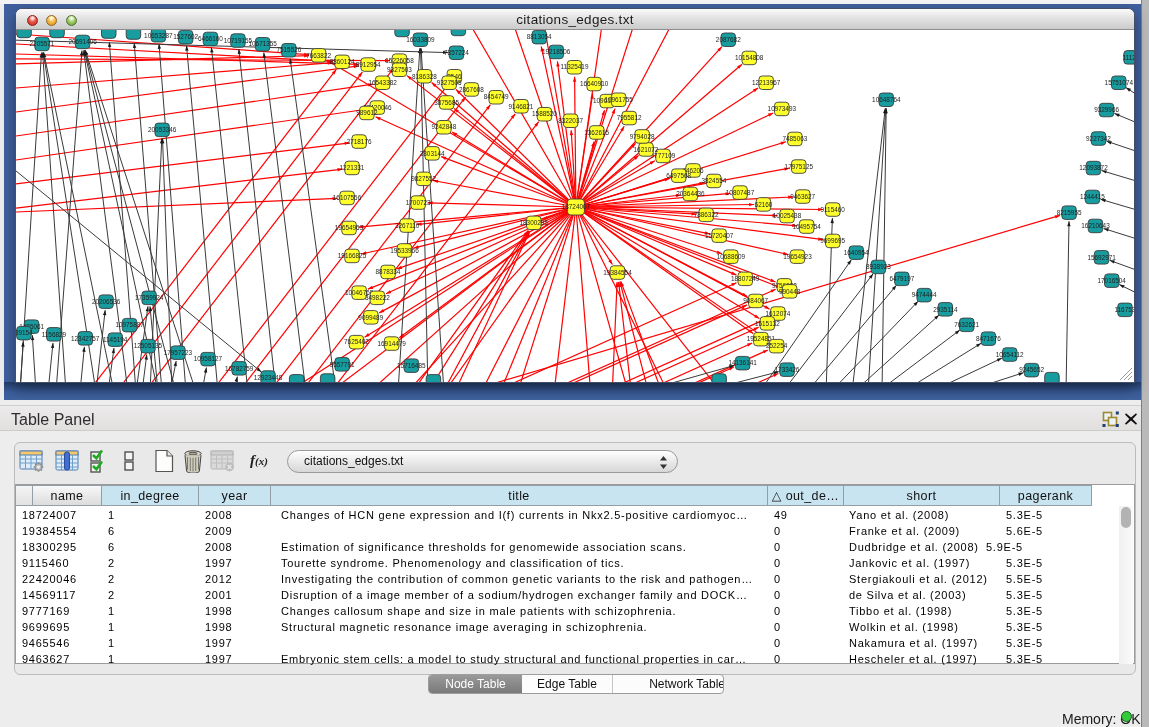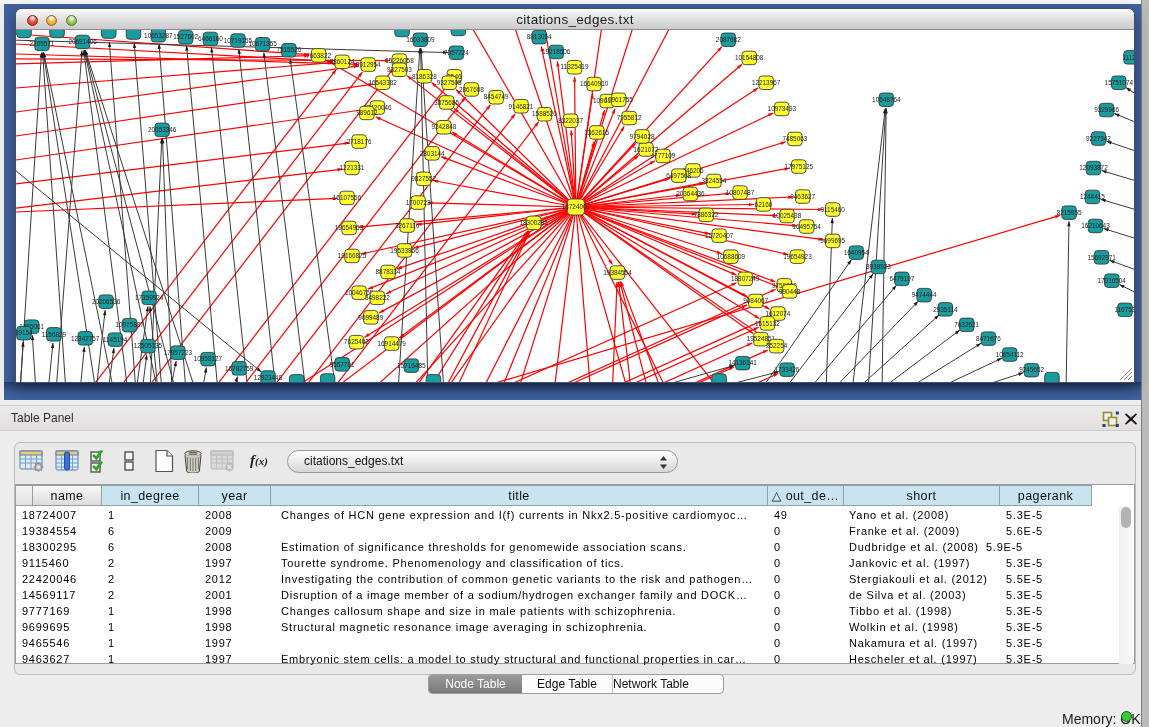--- a/index.html
+++ b/index.html
@@ -646,21 +646,21 @@
 <g stroke="#9a9a9a" stroke-width="1">
         <line x1="1120" y1="380" x2="1132" y2="368"></line>
         <line x1="1124" y1="380" x2="1132" y2="372"></line>
         <line x1="1128" y1="380" x2="1132" y2="376"></line>
       </g>
 </svg>
 
 <div class="abs" style="left:0;top:400px;width:1141px;height:327px;background:#ededed"></div>
 <div class="abs" style="left:0;top:405px;width:1141px;height:26px;background:linear-gradient(#eceaea,#e2dfdf);
  border-top:1px solid #cfcfcf;border-bottom:1px solid #cccccc"></div>
-<div class="abs" style="left:11px;top:411px;font-size:12px;color:#2e2e2e">Table Panel</div>
+<div class="abs" style="left:11px;top:411px;font-size:16px;color:#2e2e2e">Table Panel</div>
 <svg class="abs" style="left:1102px;top:411px" width="18" height="17" viewBox="0 0 18 17">
 <rect x="1.5" y="1.5" width="8" height="8" fill="#eef3f8" stroke="#9a8a30" stroke-width="1.6"></rect>
 <rect x="6.5" y="6.5" width="8" height="8" fill="#eef3f8" stroke="#9a8a30" stroke-width="1.6"></rect>
 <rect x="13.8" y="0.5" width="3" height="3" fill="#1d3f75"></rect>
       <rect x="0.5" y="13" width="3" height="3" fill="#1d3f75"></rect>
 <rect x="13.8" y="13" width="3" height="3" fill="#1d3f75"></rect>
 </svg>
 <svg class="abs" style="left:1124px;top:412px" width="14" height="14" viewBox="0 0 14 14">
 <path d="M2 1.2 L7 5.4 L12 1.2 L13 2.4 L8.6 7 L13 11.6 L12 12.8 L7 8.6 L2 12.8 L1 11.6 L5.4 7 L1 2.4 Z" fill="#111"></path>
 </svg>
@@ -820,19 +820,19 @@
 
 <div class="abs" style="left:1119px;top:506px;width:14px;height:158px;background:linear-gradient(90deg,#f0f0f0,#fafafa)"></div>
 <div class="abs" style="left:1121px;top:507px;width:10px;height:21px;background:#b3b3b3;border-radius:5px"></div>
 
 <div class="abs" style="left:428px;top:674px;width:296px;height:20px;border:1px solid #9d9d9d;border-radius:4px;
  background:#fcfcfc;font-size:12px;color:#111;overflow:hidden">
  <div style="position:absolute;left:0;top:0;width:93px;height:20px;background:linear-gradient(#9a9a9a,#767676);
   color:#fff;text-align:center;line-height:19px">Node Table</div>
  <div style="position:absolute;left:93px;top:0;width:91px;height:20px;border-right:1px solid #c4c4c4;
   text-align:center;line-height:19px">Edge Table</div>
- <div style="position:absolute;left:184px;top:0;width:112px;height:20px;text-align:left;line-height:19px">Network Table</div>
+ <div style="position:absolute;left:184px;top:0;width:112px;height:20px;text-align:right;line-height:19px">Network Table</div>
 </div>
 
 <div class="abs" style="left:1062px;top:711px;font-size:14px;color:#1a1a1a">Memory: OK</div>
 <div class="abs" style="left:1121px;top:711px;width:11px;height:11px;border-radius:50%;
  background:#35c93c;border:1px solid #1b5a1e"></div>
 
 </div>
 </body></html>

